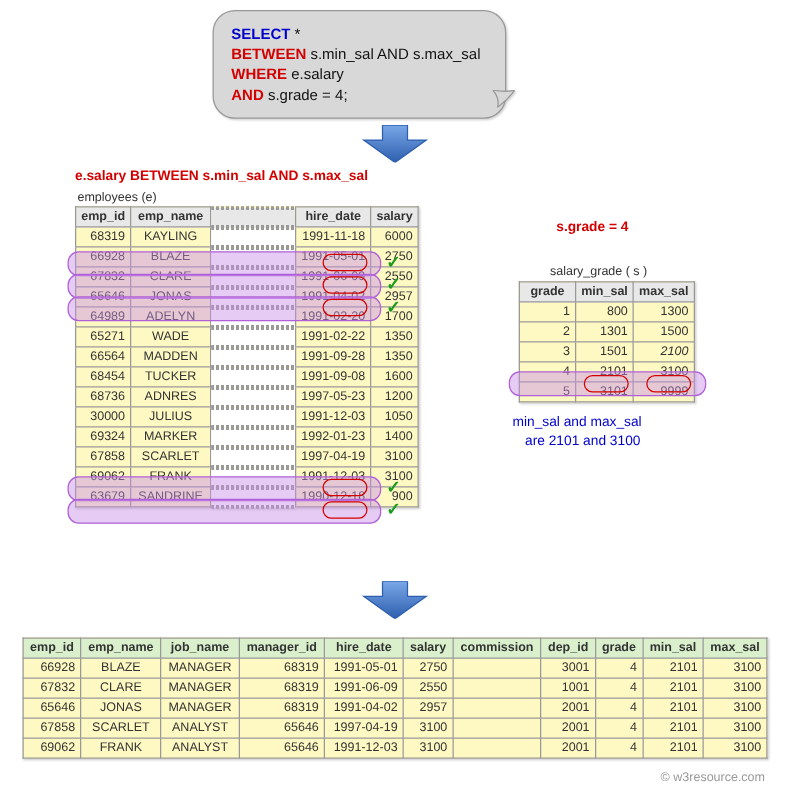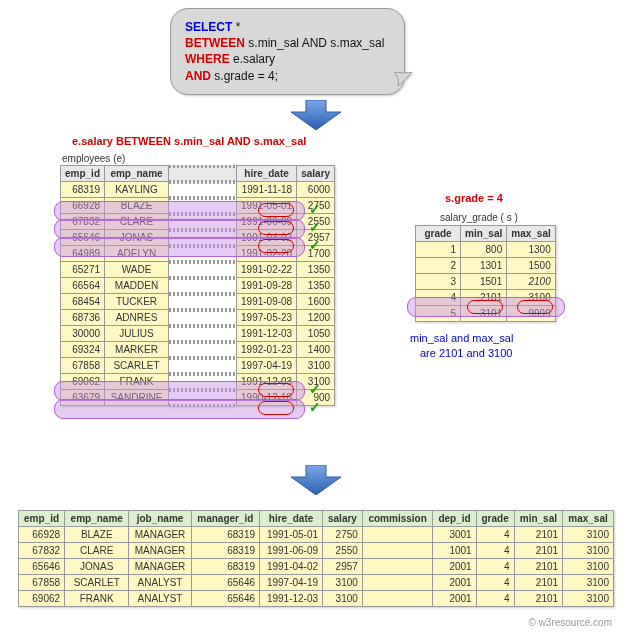--- a/index.html
+++ b/index.html
@@ -62,23 +62,23 @@
       <defs>
         <linearGradient id="g1" x1="0" y1="0" x2="0" y2="1">
           <stop offset="0" stop-color="#7aa7e8"></stop>
           <stop offset="1" stop-color="#2d5fae"></stop>
         </linearGradient>
       </defs>
       <path d="M20 0 H40 V12 H55 L30 30 L5 12 H20 Z" fill="url(#g1)" stroke="#2d5fae"></path>
     </svg>
 </div>
 
-<div class="section" style="left:72px;top:135px"><span class="label-red">e.salary BETWEEN s.min_sal AND s.max_sal</span></div>
+<div class="section" style="left:60px;top:135px"><span class="label-red">e.salary BETWEEN s.min_sal AND s.max_sal</span></div>
 <div class="section" style="left:62px;top:153px"><span>employees (e)</span></div>
-<div class="section" style="left:445px;top:192px"><span class="label-red">s.grade = 4</span></div>
+<div class="section" style="left:445px;top:176px"><span class="label-red">s.grade = 4</span></div>
 <div class="section" style="left:440px;top:212px"><span>salary_grade ( s )</span></div>
 <div class="section" style="left:410px;top:332px"><span class="label-blue">min_sal and max_sal</span></div>
 <div class="section" style="left:420px;top:347px"><span class="label-blue">are 2101 and 3100</span></div>
 
 <div class="emp-wrap">
 <table class="tbl emp-tbl shadow" id="emp-table">
   <thead>
         <tr id="emp-head">
           <th>emp_id</th>
           <th>emp_name</th>

